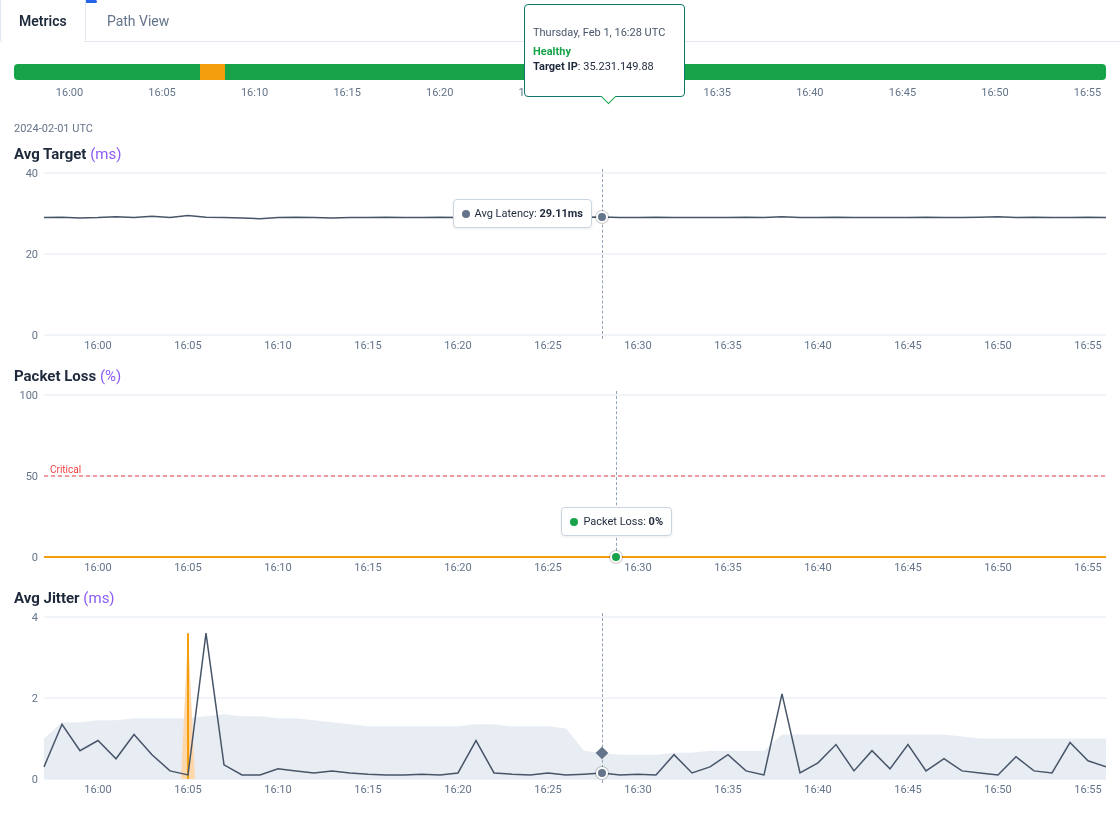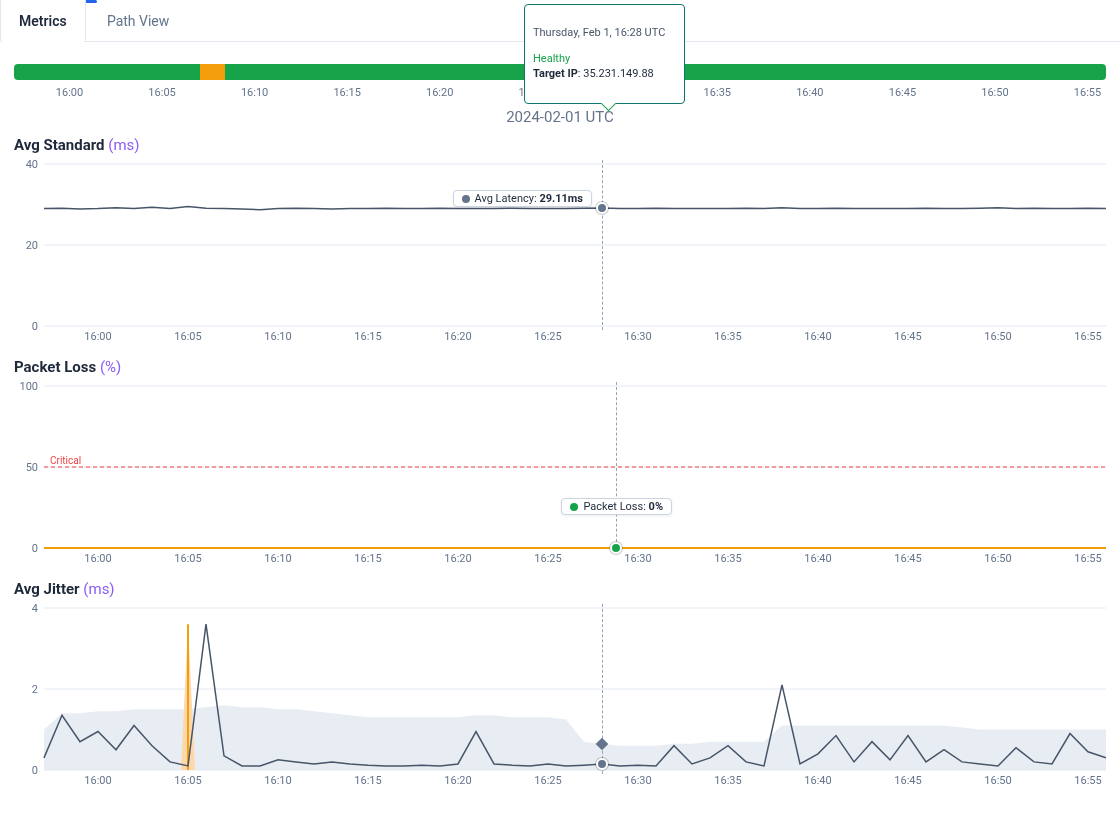--- a/index.html
+++ b/index.html
@@ -8,46 +8,46 @@
 
   
   .tab-bar { position: relative; height: 42px; border-bottom: 1px solid #e2e8f0; }
   .tab-bar::before { content: ""; position: absolute; top: 0; left: 17px; width: 80px; height: 3px; background: #2563eb; border-radius: 2px; }
   .tab { display: inline-block; height: 42px; line-height: 42px; padding: 0 18px; font-size: 14px; color: #64748b; cursor: pointer; }
   .tab.active { color: #1e293b; font-weight: 600; background: #fff; border: 1px solid #e2e8f0; border-top: none; border-bottom: 1px solid #fff; margin-bottom: -1px; border-radius: 0 0 4px 4px; position: relative; }
 
   
   .status-tooltip { position: absolute; left: 524px; top: 4px; width: 161px; background: #fff; border: 1px solid #0f766e; border-radius: 4px; padding: 21px 8px; font-size: 11px; line-height: 1.35; z-index: 5; }
   .status-tooltip .st-time { color: #475569; }
-  .status-tooltip .st-status { color: #16a34a; font-weight: 400; margin-top: 11px; }
+  .status-tooltip .st-status { color: #16a34a; font-weight: 700; margin-top: 4px; }
   .status-tooltip .st-row { color: #1e293b; }
   .status-tooltip .st-row b { font-weight: 700; margin-top: 12px; }
   .status-tooltip::after { content: ""; position: absolute; bottom: -6px; left: 78px; width: 10px; height: 10px; background: #fff; border-right: 1px solid #16a34a; border-bottom: 1px solid #16a34a; transform: rotate(45deg); }
 
   
   .status-wrap { position: relative; padding: 22px 14px 0 14px; }
   .status-bar { position: relative; height: 16px; background: #16a34a; border-radius: 4px; }
   .status-bar .warn { position: absolute; top: 0; bottom: 0; background: #f59e0b; }
   .status-bar .marker { position: absolute; top: -2px; width: 12px; height: 20px; border: 2px solid #16a34a; border-radius: 3px; background: rgba(255,255,255,0.25); }
   .status-axis { position: relative; height: 18px; margin-top: 6px; font-size: 11px; color: #64748b; }
   .status-axis span { position: absolute; transform: translateX(-50%); }
-  .status-date { text-align: center; font-size: 15px; color: #64748b; margin-top: 4px; }
+  .status-date { font-size: 11px; color: #64748b; margin-top: 18px; }
 
   
   .panel { padding: 10px 14px 0 14px; }
   .panel-title { font-size: 15px; font-weight: 700; color: #1e293b; margin-bottom: 6px; }
   .panel-title .unit { font-weight: 400; color: #8b5cf6; }
   .chart { position: relative; width: 100%; }
   .chart svg { display: block; }
 
   
   .hover-line { position: absolute; top: 0; bottom: 18px; width: 0; border-left: 1px dashed #94a3b8; }
 
   
-  .ctt { position: absolute; background: #fff; border: 1px solid #cbd5e1; border-radius: 4px; padding: 0 8px; font-size: 11px; line-height: 1.4; box-shadow: 0 1px 3px rgba(0,0,0,0.08); white-space: nowrap; z-index: 4; }
+  .ctt { position: absolute; background: #fff; border: 1px solid #cbd5e1; border-radius: 4px; padding: 6px 8px; font-size: 11px; line-height: 1.4; box-shadow: 0 1px 3px rgba(0,0,0,0.08); white-space: nowrap; z-index: 4; }
   .ctt .row { display: flex; align-items: center; gap: 5px; }
   .ctt .dot { width: 8px; height: 8px; border-radius: 50%; display: inline-block; }
   .ctt b { font-weight: 700; }
 
   .marker-dot { position: absolute; width: 12px; height: 12px; border-radius: 50%; border: 2px solid #fff; box-shadow: 0 0 0 1px rgba(0,0,0,0.2); transform: translate(-50%, -50%); }
   .marker-diamond { position: absolute; width: 9px; height: 9px; transform: translate(-50%,-50%) rotate(45deg); background: #64748b; }
 
   .xlabel { position: absolute; font-size: 11px; color: #64748b; transform: translateX(-50%); }
 </style>
 </head>
@@ -83,21 +83,21 @@
         <span style="left: 72.8814%;">16:40</span>
         <span style="left: 81.3559%;">16:45</span>
         <span style="left: 89.8305%;">16:50</span>
         <span style="left: 98.3051%;">16:55</span>
       </div>
   <div class="status-date">2024-02-01 UTC</div>
 </div>
 
 <div class="panel">
   <div class="panel-title">
-    <span>Avg Standard</span> <span class="unit">(ms)</span>
+    <span>Avg Target</span> <span class="unit">(ms)</span>
   </div>
   <div class="chart" id="latency-chart" style="height:188px;">
         <svg width="1092" height="188" viewBox="0 0 1092 188">
           <line x1="30" y1="166" x2="1092" y2="166" stroke="#e2e8f0" stroke-width="1"></line>
           <text x="24" y="170" text-anchor="end" font-size="11" fill="#64748b">0</text>
           <line x1="30" y1="85" x2="1092" y2="85" stroke="#e2e8f0" stroke-width="1"></line>
           <text x="24" y="89" text-anchor="end" font-size="11" fill="#64748b">20</text>
           <line x1="30" y1="4" x2="1092" y2="4" stroke="#e2e8f0" stroke-width="1"></line>
           <text x="24" y="8" text-anchor="end" font-size="11" fill="#64748b">40</text>
           <path d="M30 48.55 L48 48.144999999999996 L66 48.95500000000001 L84 48.55 L102 47.74000000000001 L120 48.55 L138 47.334999999999994 L156 48.55 L174 46.52499999999999 L192 48.144999999999996 L210 48.55 L228 48.95500000000001 L246 49.765 L264 48.55 L282 48.144999999999996 L300 48.55 L318 48.95500000000001 L336 48.55 L354 48.55 L372 48.144999999999996 L390 48.55 L408 48.55 L426 48.144999999999996 L444 48.55 L462 48.55 L480 48.55 L498 48.144999999999996 L516 48.55 L534 48.55 L552 48.55 L570 48.144999999999996 L588 48.1045 L606 48.55 L624 48.55 L642 48.144999999999996 L660 48.55 L678 48.55 L696 48.55 L714 48.55 L732 48.144999999999996 L750 48.55 L768 47.74000000000001 L786 48.55 L803.9999999999999 48.55 L822 48.144999999999996 L840 48.55 L858 48.55 L876 48.55 L894 48.55 L912 48.144999999999996 L930 48.55 L948 48.55 L966 48.144999999999996 L984 47.74000000000001 L1002 48.55 L1020 48.144999999999996 L1038 48.55 L1056 48.55 L1074 48.144999999999996 L1092 48.55 " fill="none" stroke="#475569" stroke-width="1.5"></path>

